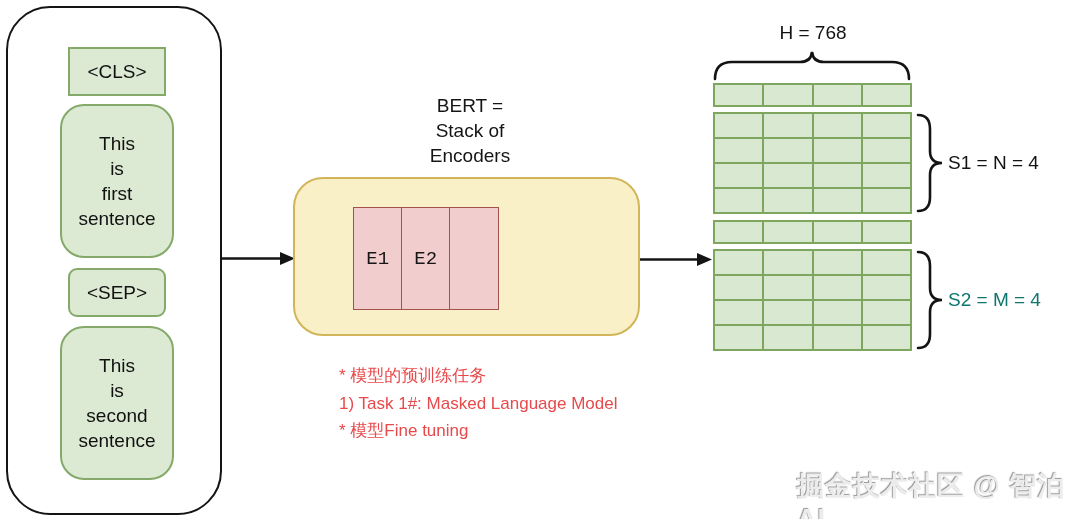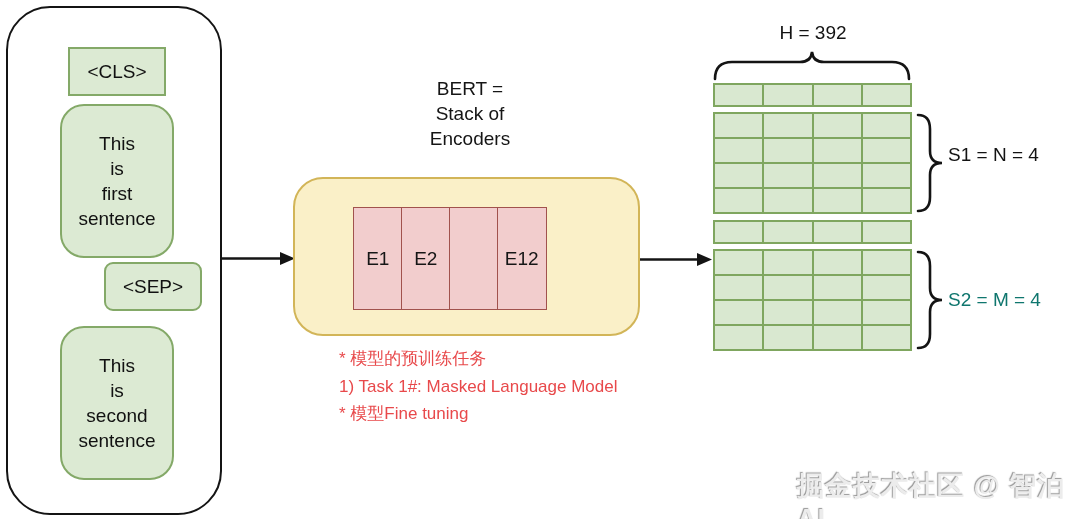--- a/index.html
+++ b/index.html
@@ -16,59 +16,59 @@
   
   .input-panel {
     left:6px; top:6px; width:212px; height:505px;
     border:2.5px solid #141414; border-radius:44px; background:#fff;
   }
   .token-box {
     background:#dcead3; border:2px solid #84a968;
     font-size:19px; text-align:center;
   }
   .tok-cls { left:60px; top:39px;  width:94px; height:45px; border-radius:0;justify-content:center; }
-  .tok-sep { left:60px; top:254px; width:94px; height:45px; border-radius:9px;margin-left:36px; }
+  .tok-sep { left:60px; top:260px; width:94px; height:45px; border-radius:9px; }
   .sent-1  { left:52px; top:96px;  width:110px; height:150px; border-radius:24px; line-height:25px; }
   .sent-2  { left:52px; top:318px; width:110px; height:150px; border-radius:24px; line-height:25px; }
 
   
   .bert-title {
-    left:370px; top:76px; width:200px; text-align:center;
+    left:370px; top:93px; width:200px; text-align:center;
     font-size:19px; line-height:25px; color:#151515;
   }
   .bert-box {
     left:293px; top:177px; width:343px; height:155px;
     background:#faf0c8; border:2px solid #d2b558; border-radius:30px;
   }
   .enc-row { left:353px; top:207px; height:103px; display:flex; }
   .enc {
     width:47.5px; border:1.5px solid #a1524d; background:#f2cdcd;
     display:flex; align-items:center; justify-content:center;
-    font-size:19px; color:#161616; margin-left:-1.5px;
+    font-size:19px; color:#161616; margin-left:-1.5px;font-family:Liberation Mono, monospace;
   }
   .enc:first-child { margin-left:0; }
 
   
   .etable {
     position:absolute; display:grid; gap:2px; padding:2px;
     background:#7fa65f; grid-auto-rows:1fr;
   }
   .etable .cell { background:#d9e8d0; }
   .t-cls-row { left:713px; top:83px;  width:195px; height:20px; }
   .t-s1-grid { left:713px; top:112px; width:195px; height:98px; }
   .t-sep-row { left:713px; top:220px; width:195px; height:20px; }
   .t-s2-grid { left:713px; top:249px; width:195px; height:98px; }
 
   .h-label  { left:714px; top:22px; width:198px; text-align:center; font-size:19px; color:#131313; }
-  .s1-label { left:948px; top:144px; font-size:19px; color:#131313; }
+  .s1-label { left:948px; top:152px; font-size:19px; color:#131313; }
   .s2-label { left:948px; top:289px; font-size:19px; color:#0f766e; }
 
   
   .notes {
-    left:339px; top:345px; font-size:17px; line-height:27.5px;
+    left:339px; top:362px; font-size:17px; line-height:27.5px;
     color:#e8494b;
   }
 
   
   .watermark {
     left:797px; top:468px; font-size:27px; font-weight:bold; letter-spacing:1px;
     color:#ececec;
     text-shadow:-1px -1px 1px rgba(125,125,125,0.8), 1.5px 1.5px 2px rgba(255,255,255,0.95);
   }
 
@@ -113,31 +113,28 @@
   <div class="abs enc-row">
     <div class="enc">
         <span>E1</span>
       </div>
     <div class="enc">
         <span>E2</span>
       </div>
     <div class="enc">
         <span></span>
       </div>
-    <div class="enc">
-        <span>E12</span>
-      </div>
   </div>
 
   <svg class="abs" style="left:639px; top:251px;" width="74" height="17">
     <line x1="1" y1="8.5" x2="60" y2="8.5" stroke="#141414" stroke-width="2.6"></line>
     <polygon points="58,2 73,8.5 58,15" fill="#141414"></polygon>
   </svg>
 
-  <div class="abs h-label">H = 392</div>
+  <div class="abs h-label">H = 768</div>
 
   <svg class="abs" style="left:712px; top:49px;" width="200" height="32">
     <path d="M 3 30 Q 3 13 20 13 L 88 13 Q 99 13 100 3 Q 101 13 112 13 L 180 13 Q 197 13 197 30" fill="none" stroke="#141414" stroke-width="2.6" stroke-linecap="round"></path>
   </svg>
 
   <div class="etable t-cls-row" style="grid-template-columns: repeat(4, 1fr);">
       <div class="cell"></div>
       <div class="cell"></div>
       <div class="cell"></div>
       <div class="cell"></div>

